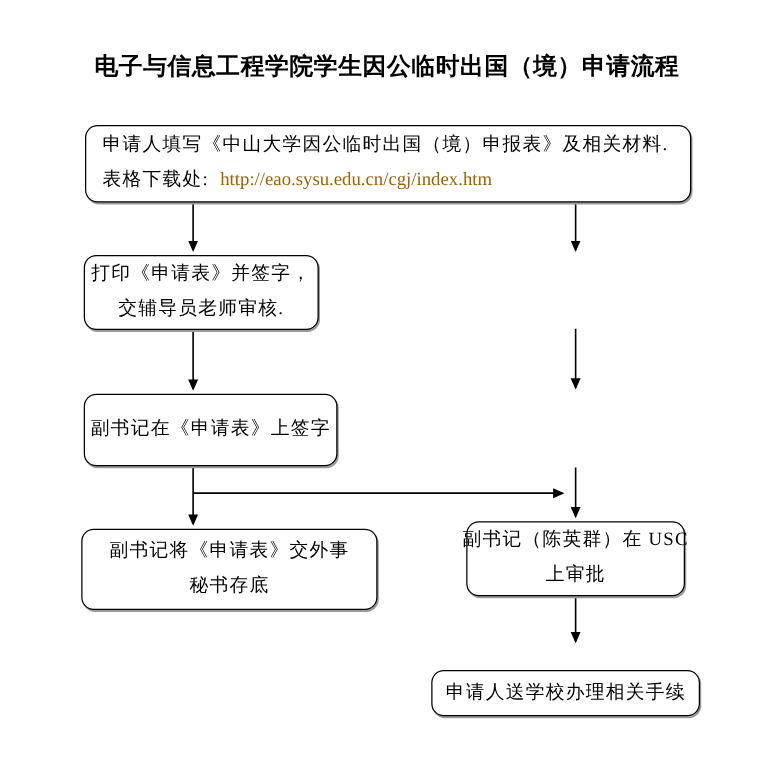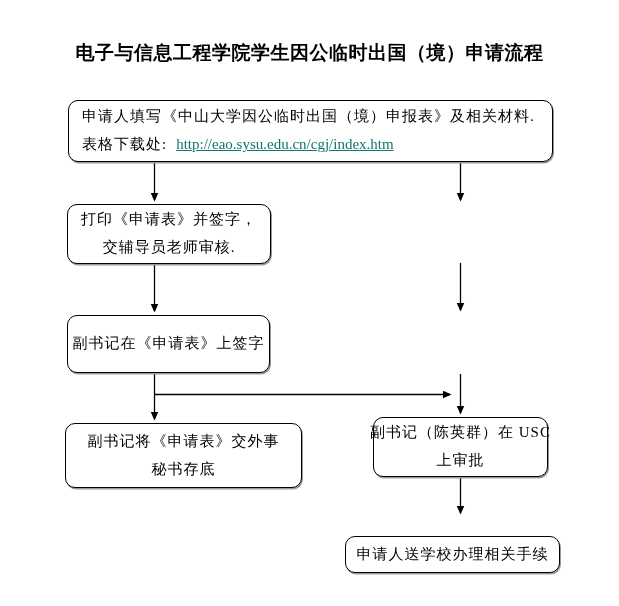--- a/index.html
+++ b/index.html
@@ -55,26 +55,25 @@
   }
   .box .line { white-space: nowrap; }
   .box-fill-form {
     left: 68px; top: 100px; width: 485px; height: 62px;
     align-items: flex-start;
     text-align: right;
     padding: 2px 10px 2px 13px;
   }
   .url-link {
     margin-left: 9px;
-    text-decoration: underline;
     letter-spacing: 0;
-    color: #0f766e;
+    color: #a16207;
     cursor: pointer;
   }
-  .box-print-sign   { left: 67px;  top: 204px; width: 204px; height: 60px; }
+  .box-print-sign   { left: 67px;  top: 204px; width: 188px; height: 60px; }
   .box-usc-submit   { left: 362px; top: 204px; width: 198px; height: 58px; }
   .box-secretary-sign { left: 67px; top: 315px; width: 203px; height: 58px; }
   .box-usc-approve  { left: 343px; top: 314px; width: 222px; height: 60px; }
   .box-archive      { left: 65px;  top: 423px; width: 237px; height: 65px; }
   .box-vice-approve { left: 373px; top: 417px; width: 175px; height: 60px; }
   .box-final        { left: 345px; top: 536px; width: 215px; height: 37px; }
 </style>
 </head>
 <body>
 

